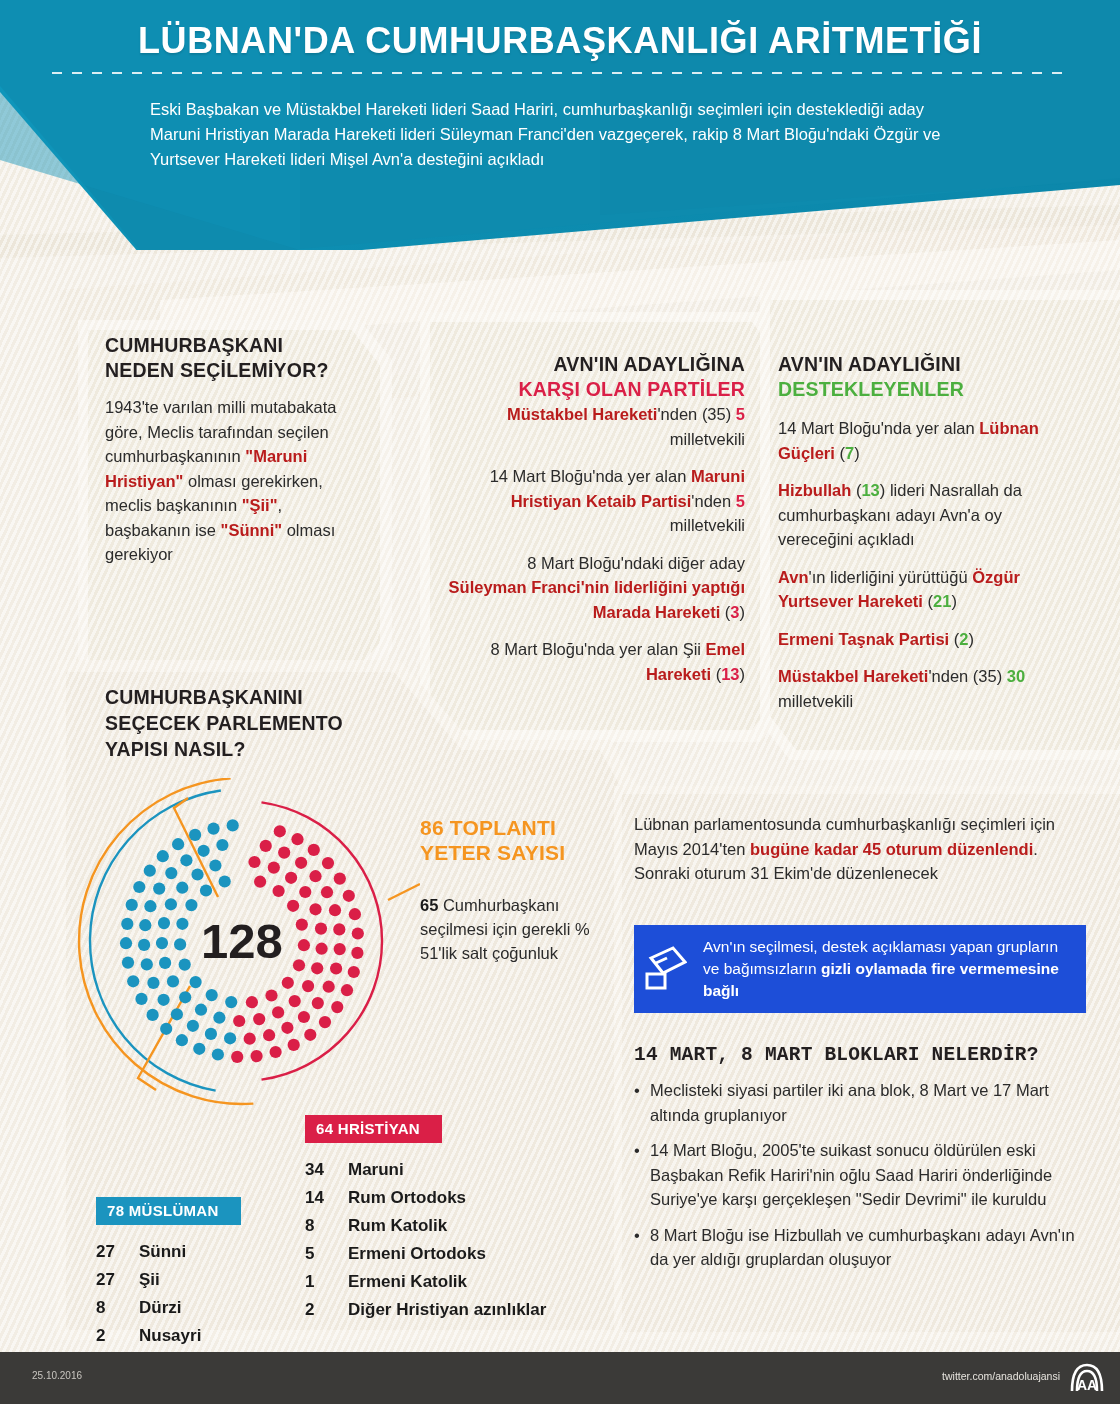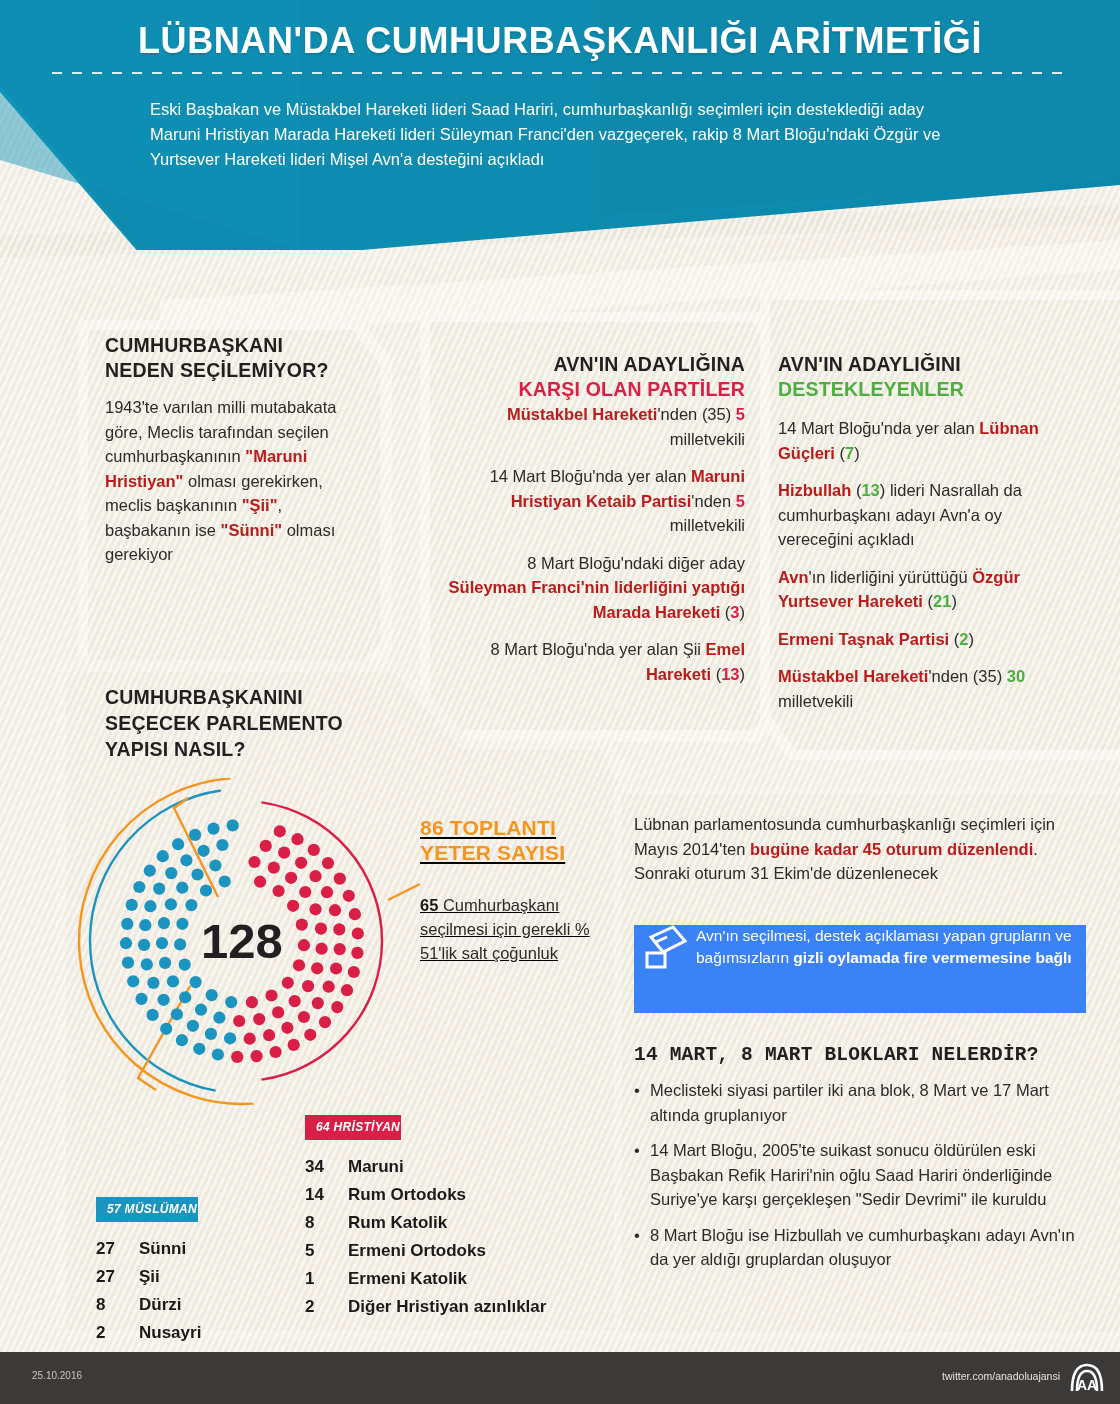--- a/index.html
+++ b/index.html
@@ -69,52 +69,52 @@
   #col2 .h-blk{text-align:right;}
   #col3{left:778px; top:352px; width:300px;}
   #col3 .h-blk{margin-bottom:14px;}
 
   
   #parl-title{left:105px; top:684px; width:310px;}
   #parl-title .h-blk{line-height:26px;}
 
   .donut-wrap{position:absolute; left:70px; top:778px; width:350px; height:330px; z-index:4;}
 
-  .quorum{position:absolute; left:420px; top:815px; width:180px; z-index:5;text-decoration:underline;}
+  .quorum{position:absolute; left:420px; top:815px; width:180px; z-index:5;}
   .quorum-title{
     color:#f59520; font-size:21px; font-weight:bold; line-height:25px;
     letter-spacing:.2px;
   }
   .quorum-body{margin-top:28px; font-size:16.5px; line-height:24px; color:#2b2b2b;}
   .quorum-body b{color:#1a1a1a;}
 
   
   #rtext{left:634px; top:812px; width:440px; z-index:5;}
   .callout{
     position:absolute; left:634px; top:925px; width:452px; height:88px;
-    background:#3b82f6; z-index:5;
-    display:flex; align-items:flex-start;
+    background:#1d4ed8; z-index:5;
+    display:flex; align-items:center;gap:7px;
   }
   .callout .ico{width:62px; flex:0 0 62px; display:flex; justify-content:center;}
   .callout .ctxt{color:#fff; font-size:15.5px; line-height:22px; padding-right:10px;}
   .callout .ctxt b{font-weight:bold;}
 
   #blocks{left:634px; top:1043px; width:452px; z-index:5;}
   #blocks .h-blk{font-size:19.5px; margin-bottom:10px;font-family:Liberation Mono, monospace;}
   .bullets{font-size:16.5px; line-height:24.5px; color:#2b2b2b;}
   .bullets li{list-style:none; position:relative; padding-left:16px; margin-bottom:11px;}
   .bullets li:before{content:"•"; position:absolute; left:0; top:0;}
 
   
   .tbl{position:absolute; z-index:5;}
   #tbl-m{left:96px; top:1197px; width:210px;}
   #tbl-h{left:305px; top:1115px; width:310px;}
   .tag{
     display:inline-block; color:#fff; font-weight:bold;
-    font-size:12px; padding:5px 1px 6px 11px; letter-spacing:.3px;font-style:italic;
+    font-size:15px; padding:5px 22px 6px 11px; letter-spacing:.3px;
   }
   .tag.blue{background:#1b94bf;}
   .tag.red{background:#da1f47;}
   .rows{margin-top:13px;}
   .rows .r{display:flex; font-size:17px; font-weight:bold; color:#1a1a1a; line-height:28px;}
   .rows .n{width:43px; flex:0 0 43px;}
 
   
   .footer{
     position:absolute; left:0; bottom:0; width:1120px; height:52px;
@@ -375,21 +375,21 @@
 <div class="col" id="blocks">
   <div class="h-blk">14 MART, 8 MART BLOKLARI NELERDİR?</div>
   <ul class="bullets">
       <li>Meclisteki siyasi partiler iki ana blok, 8 Mart ve 17 Mart altında gruplanıyor</li>
       <li>14 Mart Bloğu, 2005'te suikast sonucu öldürülen eski Başbakan Refik Hariri'nin oğlu Saad Hariri önderliğinde Suriye'ye karşı gerçekleşen "Sedir Devrimi" ile kuruldu</li>
       <li>8 Mart Bloğu ise Hizbullah ve cumhurbaşkanı adayı Avn'ın da yer aldığı gruplardan oluşuyor</li>
     </ul>
 </div>
 
 <div class="tbl" id="tbl-m">
-  <span class="tag blue">57 MÜSLÜMAN</span>
+  <span class="tag blue">78 MÜSLÜMAN</span>
   <div class="rows">
       <div class="r">
         <span class="n">27</span>
         <span>Sünni</span>
       </div>
       <div class="r">
         <span class="n">27</span>
         <span>Şii</span>
       </div>
       <div class="r">

